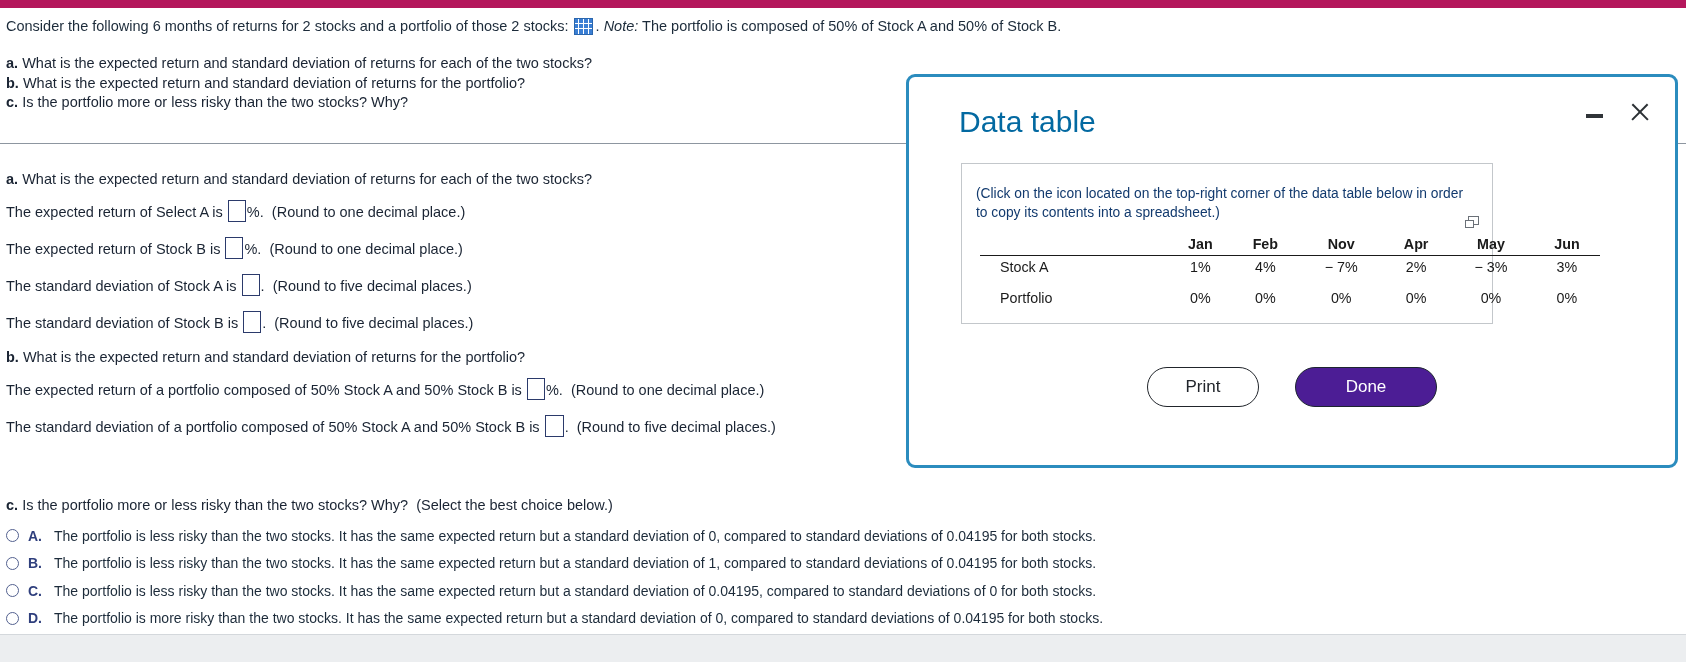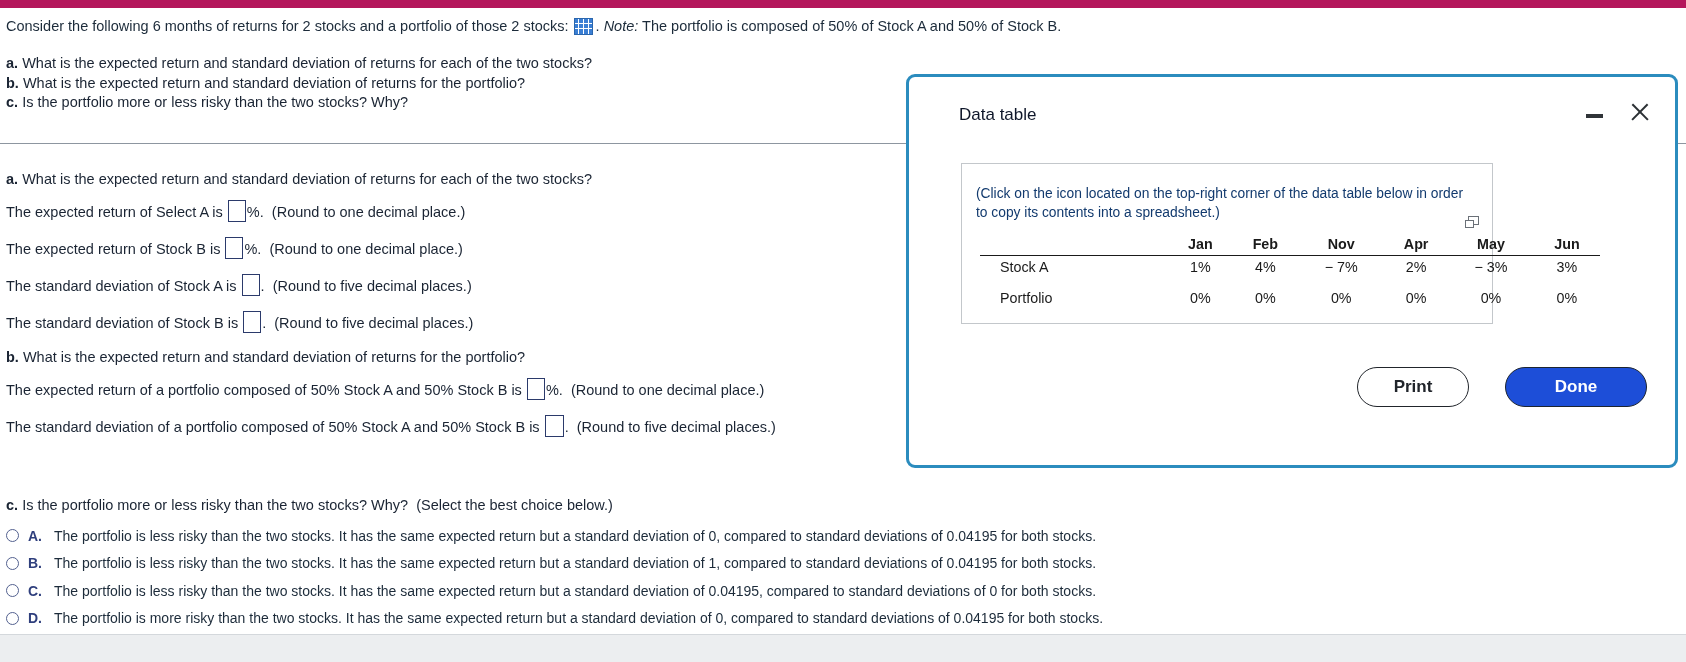--- a/index.html
+++ b/index.html
@@ -171,22 +171,22 @@
   }
   #dialog-titlebar {
     position: absolute;
     top: 0; left: 0; right: 0;
     height: 60px;
   }
   #dialog-title {
     position: absolute;
     left: 50px;
     top: 28px;
-    font-size: 17px;
-    color: #0f172a;
+    font-size: 30px;
+    color: #0369a1;
     font-weight: normal;
   }
   #minimize-btn {
     position: absolute;
     right: 70px;
     top: 26px;
     width: 22px; height: 22px;
     cursor: pointer;
   }
   #minimize-btn::after {
@@ -275,43 +275,42 @@
     white-space: nowrap;
   }
   tr.gap td { height: 12px; padding: 0; }
   tr.portfolio td { padding-top: 1px; }
 
   #dialog-buttons {
     position: absolute;
     left: 0; right: 0;
     top: 290px;
     display: flex;
-    justify-content: flex-end;
+    justify-content: center;
     gap: 36px;
-    padding-right: 28px;
-    font-weight: bold;
+    padding-right: 0;
   }
   .btn {
     font-family: "Liberation Sans", sans-serif;
     font-size: 17px;
     border-radius: 22px;
     cursor: pointer;
     height: 40px;
     line-height: 38px;
     text-align: center;
   }
   #print-button {
     width: 112px;
     background: #ffffff;
     border: 1.6px solid #21252b;
     color: #21252b;
   }
   #done-button {
     width: 142px;
-    background: #1d4ed8;
+    background: #4c1d95;
     border: 1.6px solid #1d2530;
     color: #ffffff;
   }
 </style>
 </head>
 <body>
 
 <div id="top-bar"></div>
 
 <div id="worksheet">

